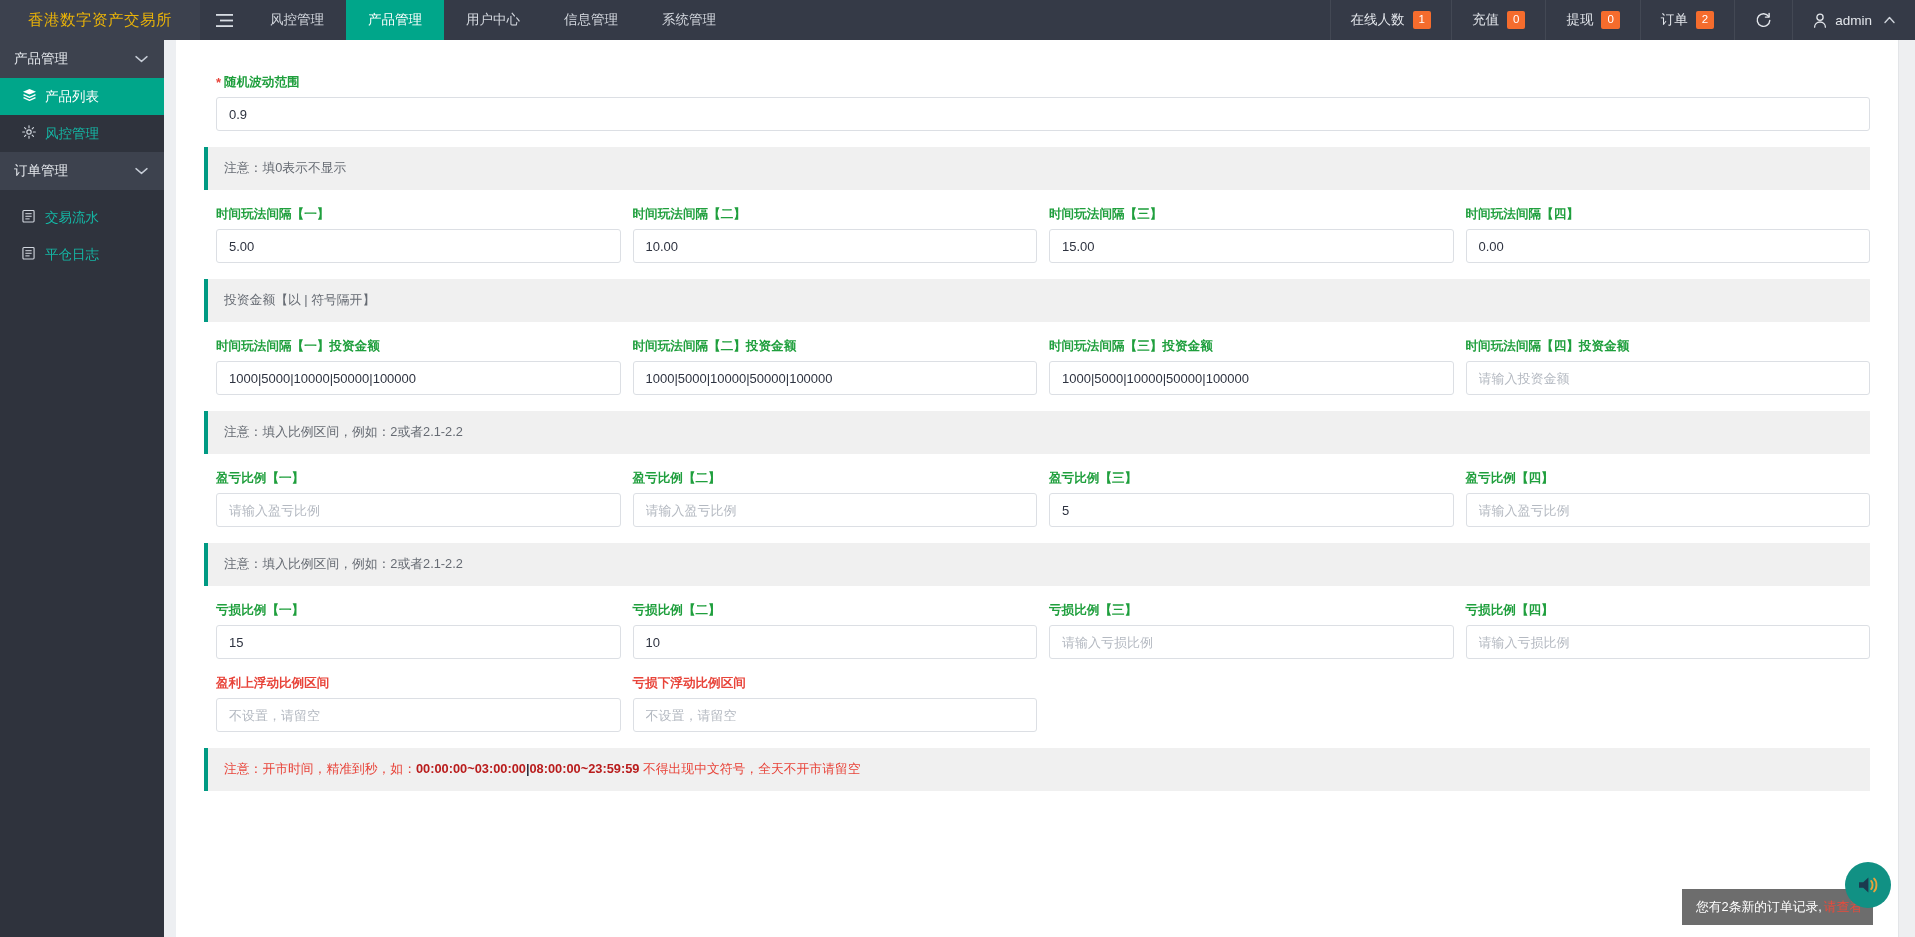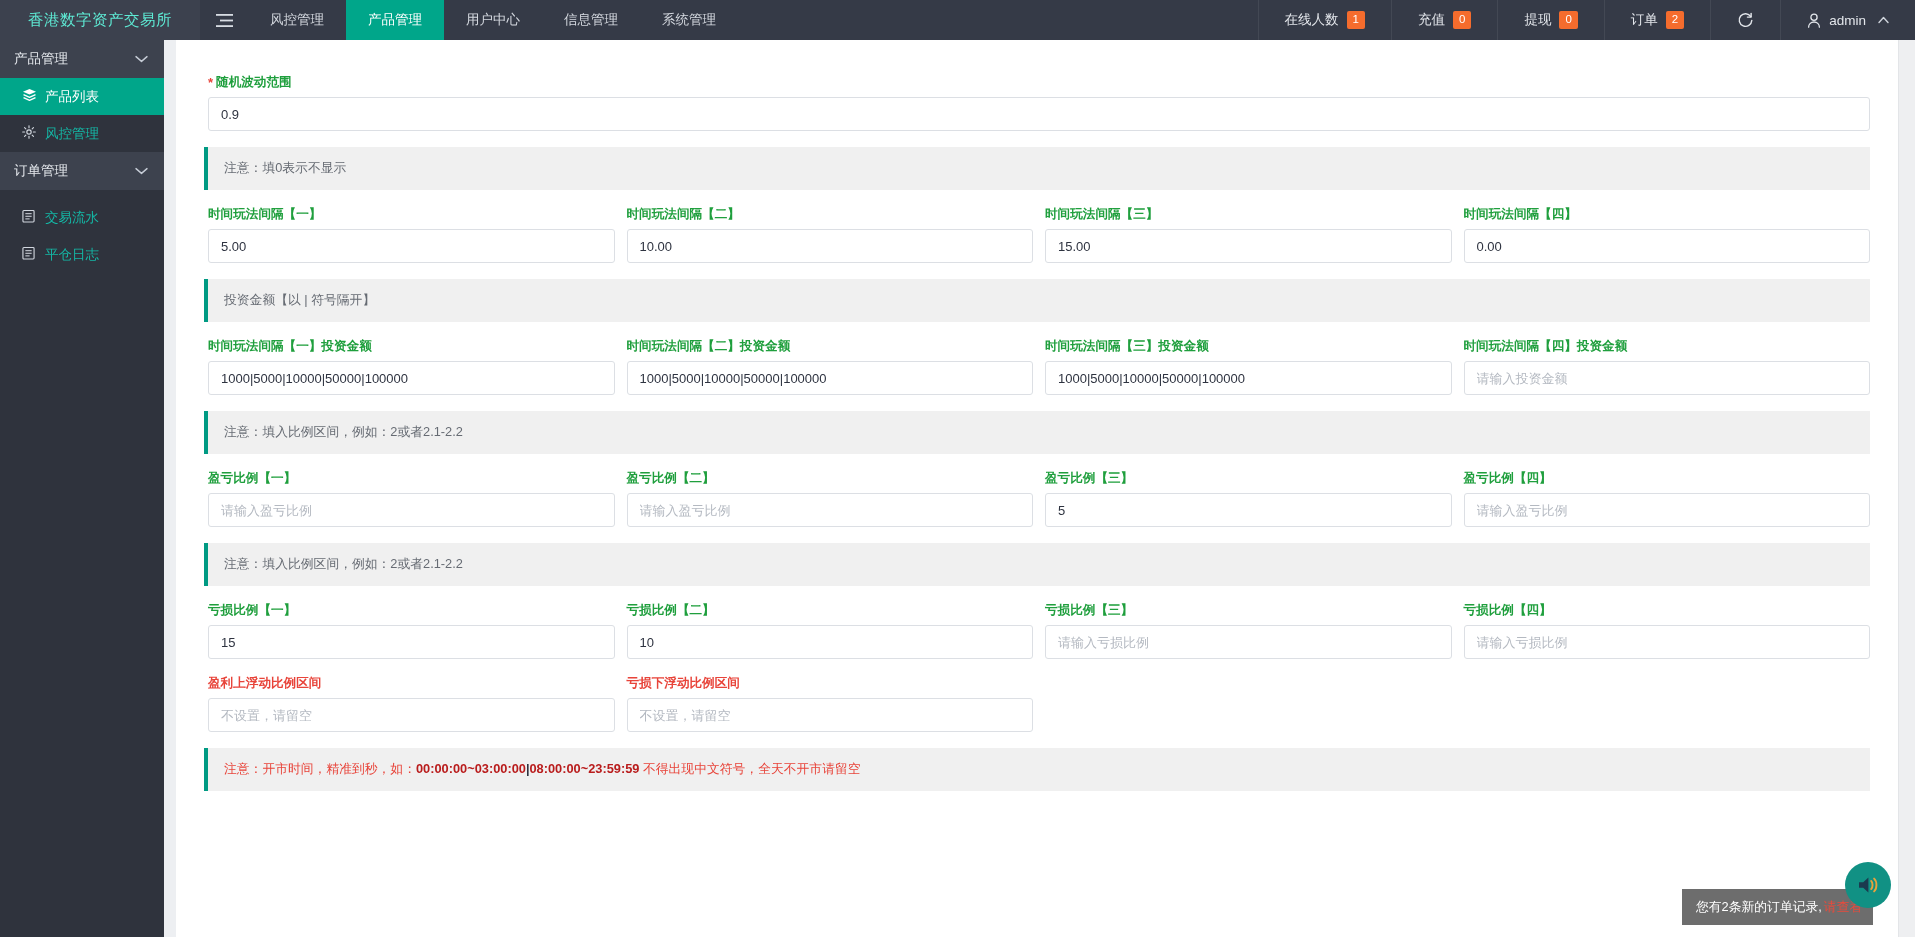--- a/index.html
+++ b/index.html
@@ -17,42 +17,42 @@
     background: #353a47;
     display: flex; align-items: stretch;
     color: #e8eaee;
     z-index: 50;
   }
   .brand {
     width: 200px; height: 40px;
     display: flex; align-items: center; justify-content: center;
     background: #3c414e;
     font-size: 15.5px; letter-spacing: .5px;
-    color: #5eead4;
+    color: #eab308;
     white-space: nowrap;
   }
   .hamburger {
     width: 48px; display: flex; align-items: center; justify-content: center;
     font-size: 15px; color: #d8dce3; cursor: pointer;
   }
   .navitem {
     padding: 0 22px;
     display: flex; align-items: center; justify-content: center;
     font-size: 13.5px; color: #d5d9e0; cursor: pointer;
     white-space: nowrap;
   }
   .navitem.active { background: #00a68a; color: #ffffff; }
   .nav-spacer { flex: 1 1 auto; }
   .navright {
     display: flex; align-items: stretch;
   }
   .navright .cell {
     display: flex; align-items: center; justify-content: center;
     gap: 8px;
-    padding: 0 26px;
+    padding: 0 20px;
     font-size: 13.5px; color: #e3e6eb; cursor: pointer;
     border-left: 1px solid #434854;
     white-space: nowrap;
   }
   .badge {
     background: #f56c2d; color: #fff;
     font-size: 11.5px; line-height: 1;
     padding: 3px 6px; border-radius: 2px;
     font-family: "Liberation Sans", sans-serif;
   }
@@ -112,21 +112,21 @@
   }
   .page-scroll .thumb {
     position: absolute; top: 0; left: 2px;
     width: 13px; height: 0px;
     background: #c6c9cf; border-radius: 7px;
   }
 
   .row {
     display: flex;
     gap: 12px;
-    margin: 0 0 0 4px;
+    margin: 0 0 0 12px;
   }
   .field { flex: 1 1 0; min-width: 0; padding: 0 0 0 0; }
   .flabel {
     font-size: 12.6px; color: #1f9f3d; font-weight: bold;
     margin: 16px 0 6px 0; display: block; white-space: nowrap;
   }
   .flabel.red { color: #e8443a; }
   .req-star { color: #e8443a; font-size: 13px; margin-right: 3px; vertical-align: -1px; }
   .finput {
     width: 100%; height: 34px;

